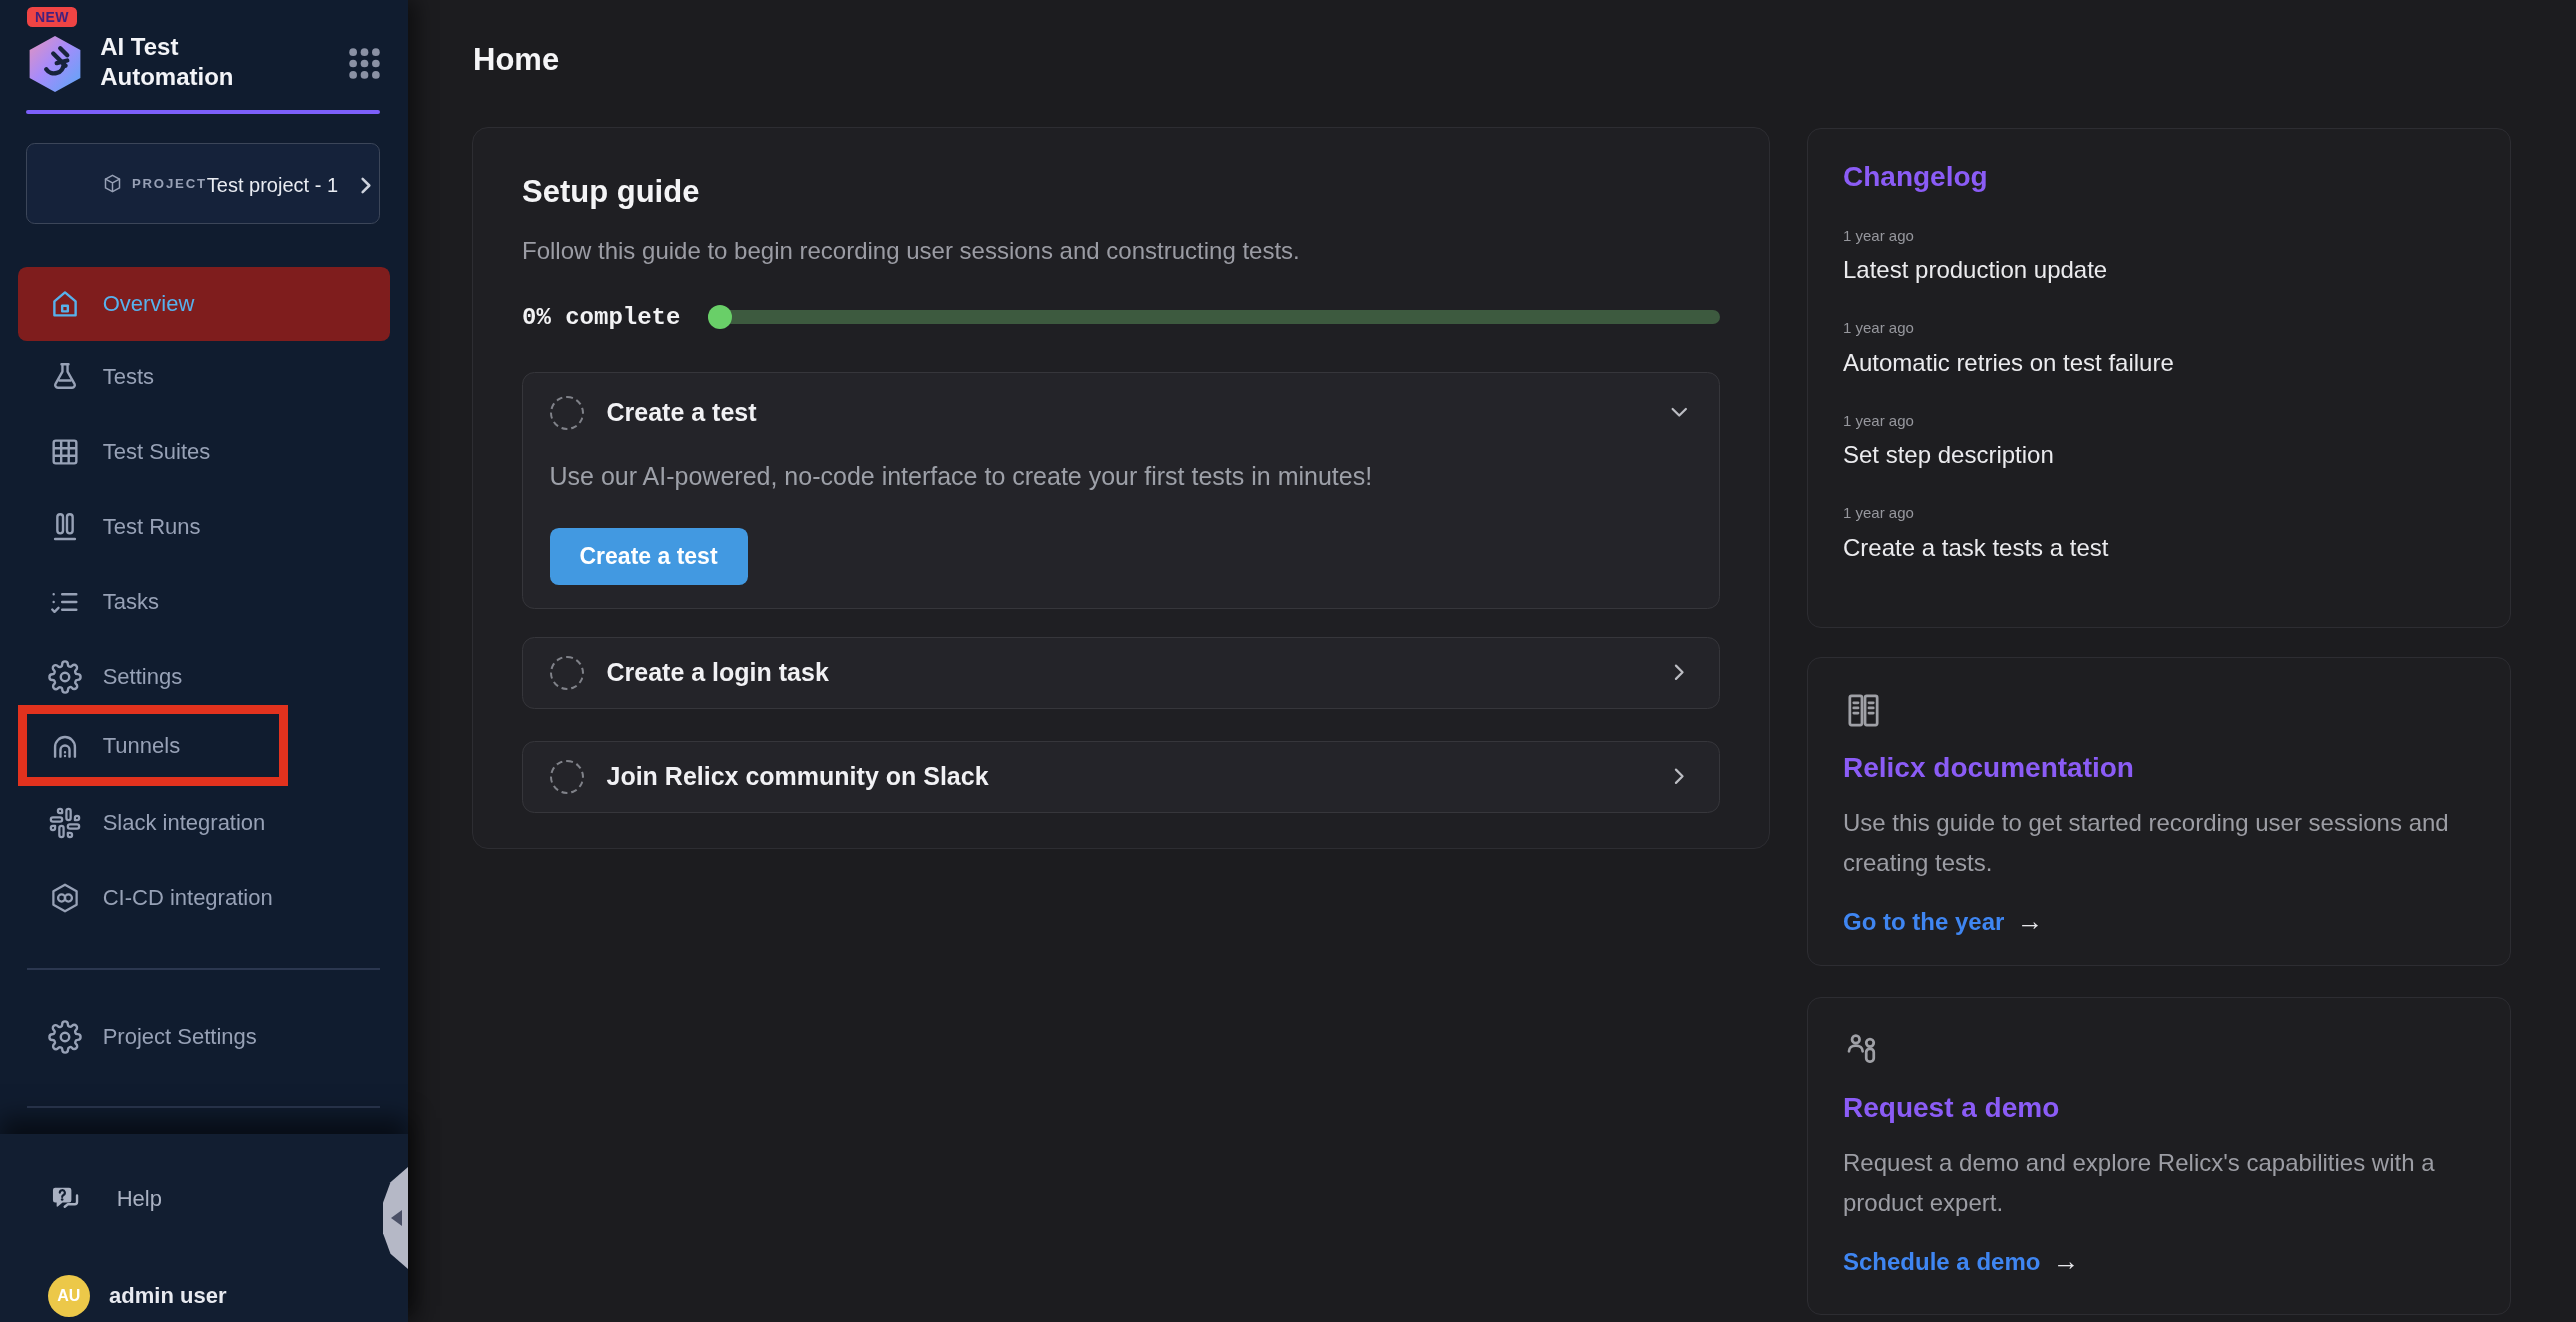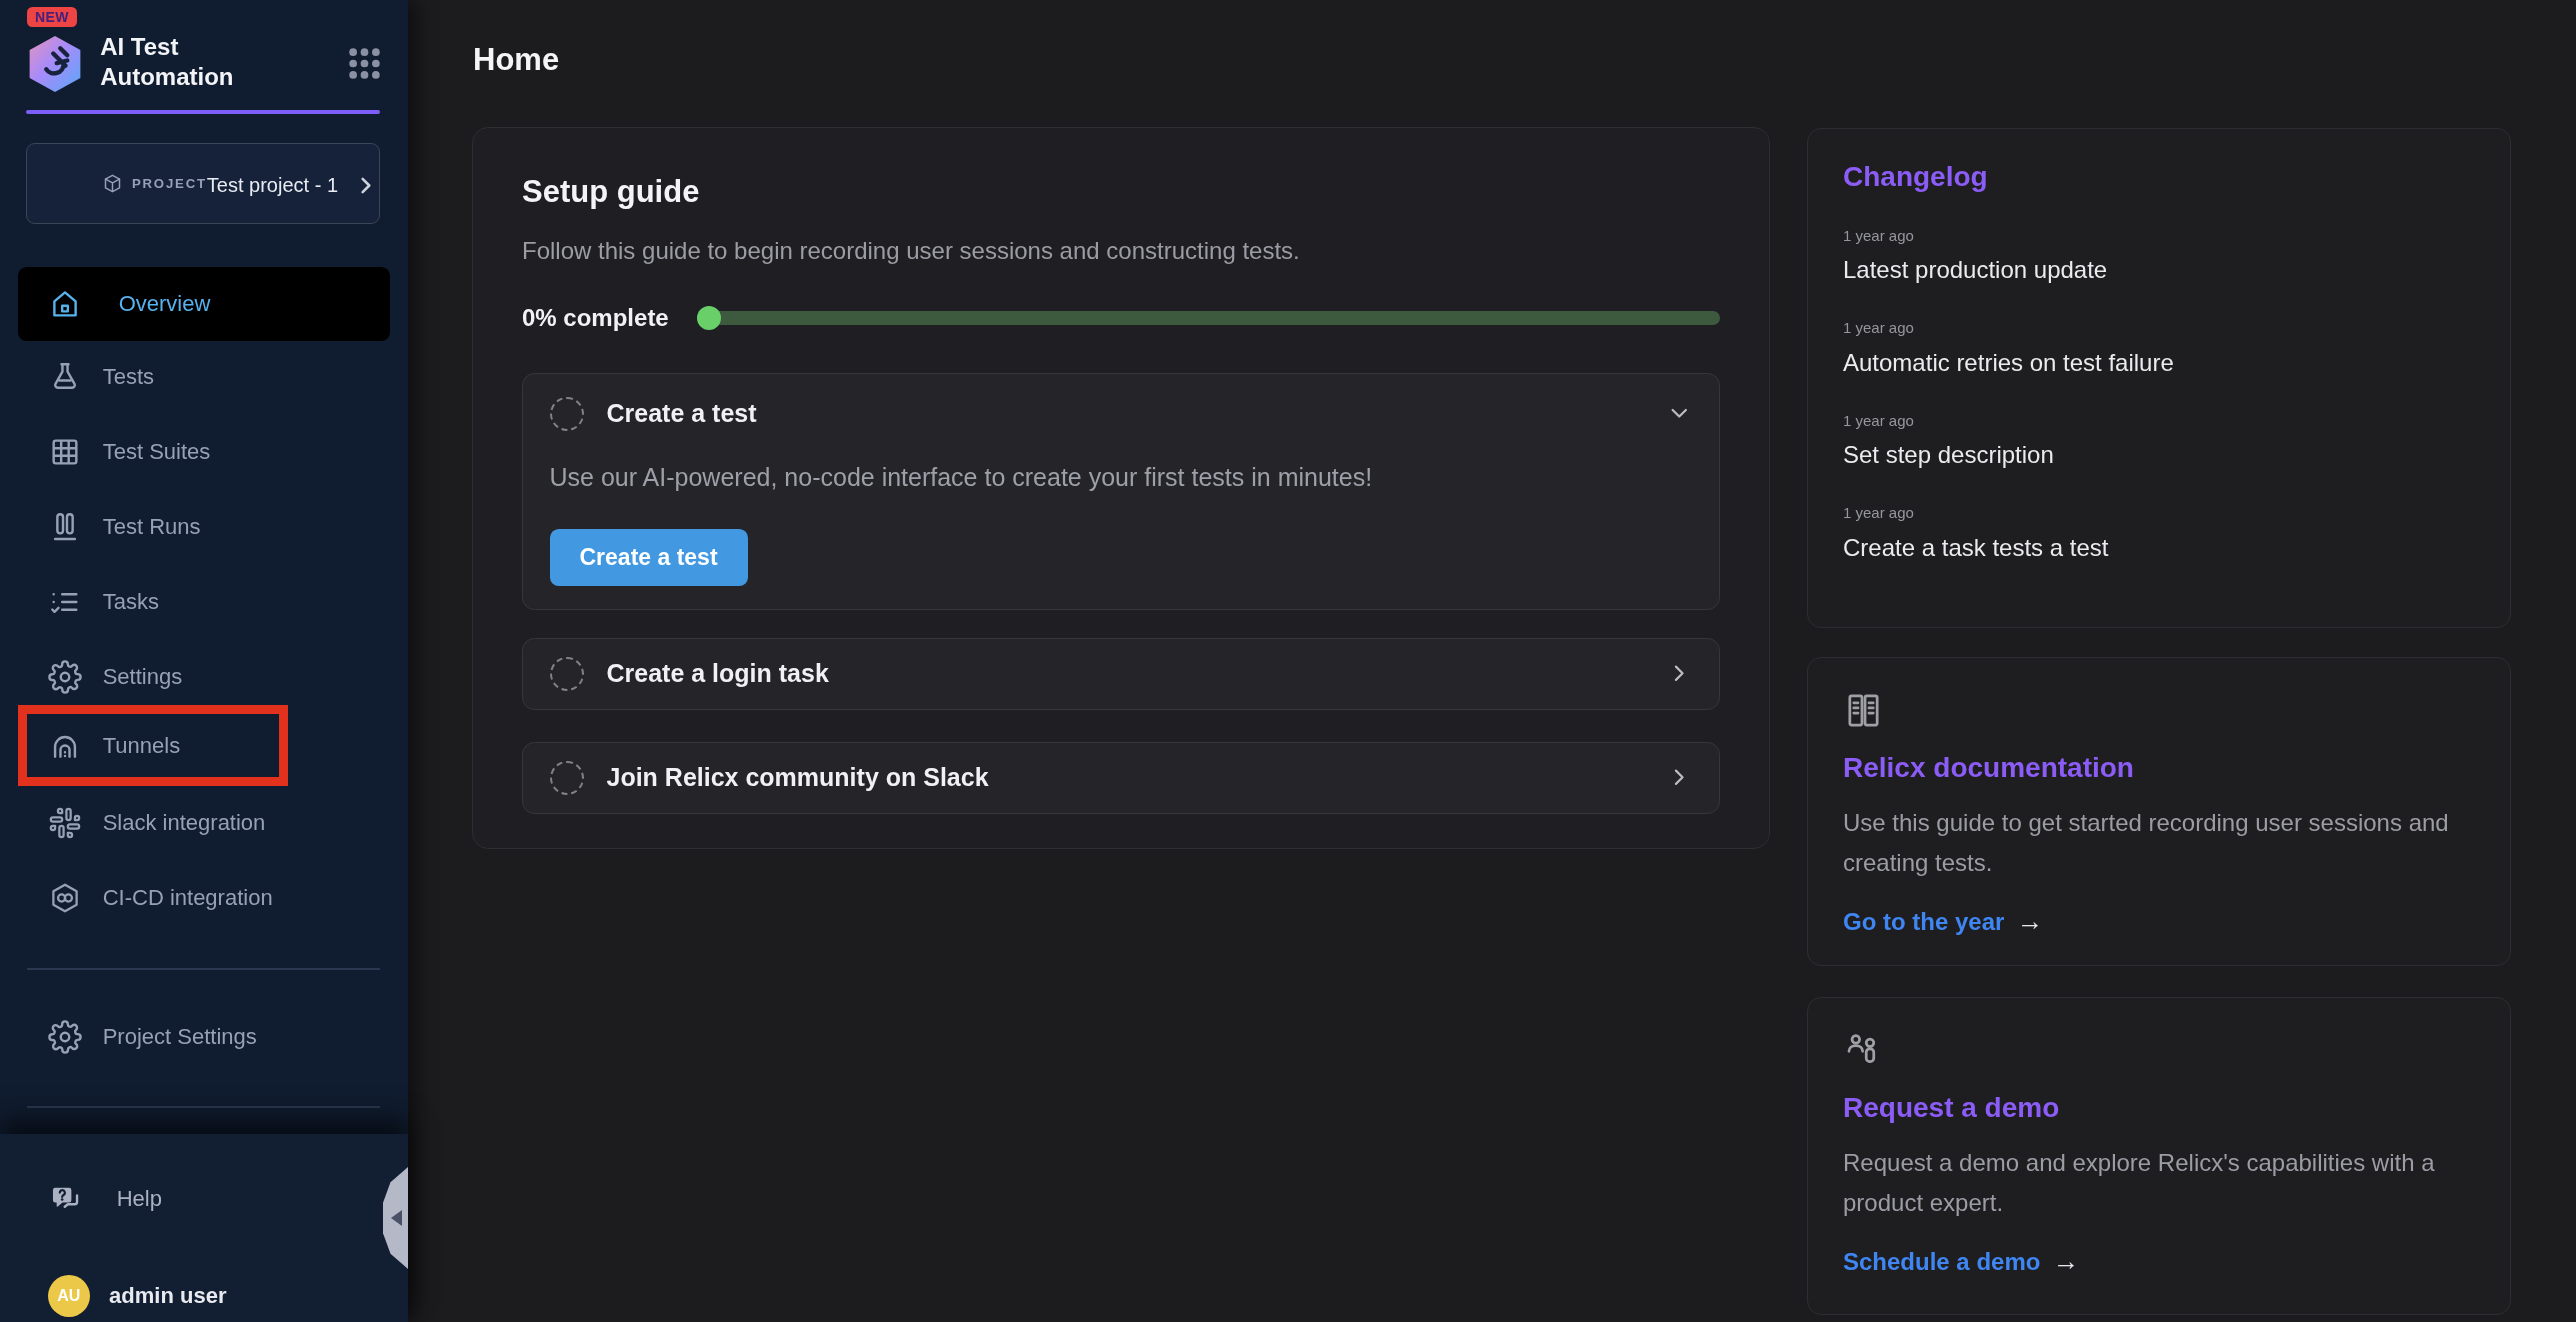--- a/index.html
+++ b/index.html
@@ -43,21 +43,21 @@
   .project-name-row{display:flex;align-items:center;margin-top:4.4px;color:#e9ecf2;}
   .project-name{font-size:20px;}
   .project-chevron{margin-left:16px;color:#cdd2dd;}
 
   .nav-item{
     position:absolute;left:17.7px;width:372px;height:74px;
     display:flex;align-items:center;padding-left:30px;
     border-radius:8.8px;color:#97a1b6;font-size:22px;cursor:pointer;
   }
   .nav-item .nav-icon{width:34px;height:34px;flex:0 0 auto;margin-right:21px;}
-  .nav-item.active{background:#000000;color:#57b1ec;font-weight:500;gap:16px;}
+  .nav-item.active{background:#7f1d1d;color:#57b1ec;font-weight:500;}
   .nav-divider{position:absolute;left:26.5px;top:968px;width:353px;height:1.8px;background:#2b3750;}
   .footer-divider{position:absolute;left:26.5px;top:1106px;width:353px;height:1.8px;background:#2b3750;}
 
   .annotation-box{
     position:absolute;left:17.7px;top:705px;width:270px;height:81px;
     border:9.7px solid #e2321e;z-index:6;pointer-events:none;
   }
 
   .sidebar-footer{
     position:absolute;left:0;right:0;top:1134px;bottom:0;
@@ -93,21 +93,21 @@
     position:absolute;left:473px;top:42px;margin:0;
     font-size:31px;font-weight:700;color:#f5f5f7;
   }
   .setup-card{
     position:absolute;left:472px;top:127px;width:1298px;height:722px;
     background:#1f1f23;border:1.8px solid #2d2d32;border-radius:16px;
     padding:46px 49px;
   }
   .setup-card h2{margin:0;font-size:31px;font-weight:700;color:#f4f4f6;}
   .setup-sub{margin:26.5px 0 0;font-size:24px;color:#9b9ca4;}
-  .progress-row{display:flex;align-items:center;margin-top:39px;}
+  .progress-row{display:flex;align-items:center;margin-top:39px;font-family:Liberation Mono, monospace;}
   .progress-label{font-size:24px;font-weight:700;color:#f2f2f4;white-space:nowrap;}
   .progress-track{
     position:relative;flex:1;height:14px;border-radius:8px;
     background:#3d5a3f;margin-left:28px;
   }
   .progress-knob{
     position:absolute;left:0;top:50%;transform:translateY(-50%);
     width:24px;height:24px;border-radius:50%;background:#69cf68;
   }
   .step{

